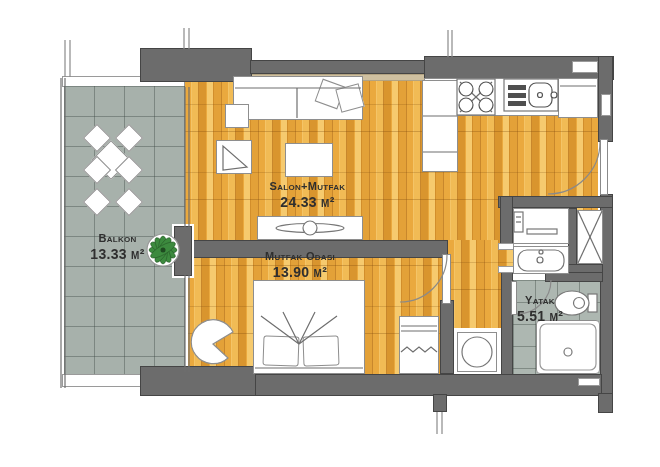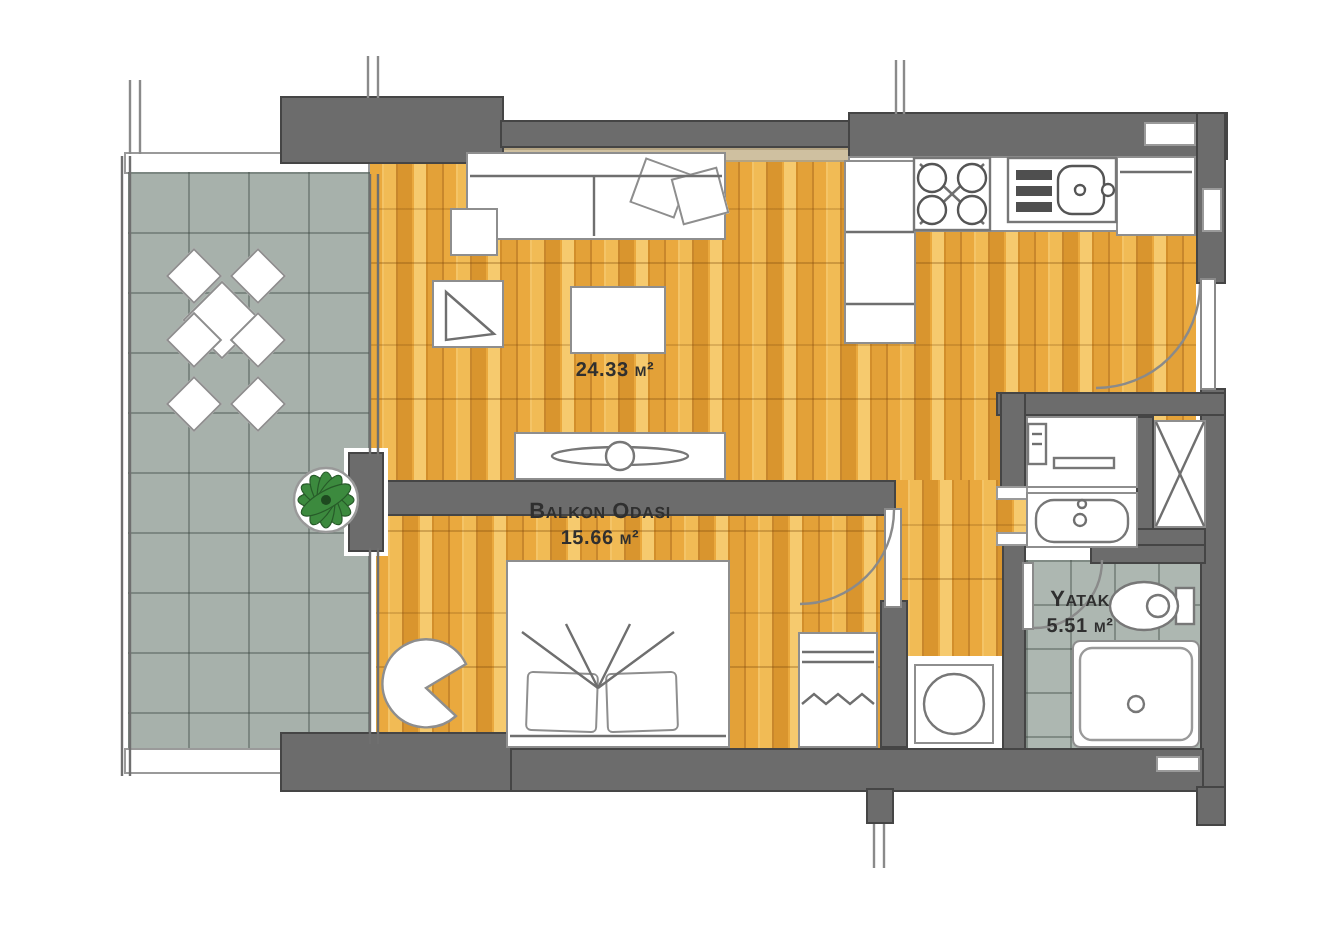--- a/index.html
+++ b/index.html
@@ -34,21 +34,21 @@
   .notch{background:#fff;border:1px solid #9a9a9a;}
   .diamond{transform:rotate(45deg);background:#fff;border:1px solid #8e8e8e;}
   .leaf{background:#fff;border:1px solid #8a8a8a;}
   
   .room-label{
     position:absolute;text-align:center;color:#2f2f2f;z-index:40;
     font-variant:small-caps;letter-spacing:.3px;line-height:1.25;
     font-weight:bold;font-size:10px;
   }
   .room-label .name{display:block;font-size:11px;}
-  .room-label .area{display:block;font-size:10px;}
+  .room-label .area{display:block;font-size:14px;}
   #svg-overlay{position:absolute;left:0;top:0;z-index:30;pointer-events:none;}
 </style>
 </head>
 <body>
 
 <div id="plan">
 
   <div class="abs wood" style="left:185px;top:74px;width:413px;height:166px;"></div>
   <div class="abs wood" style="left:188px;top:258px;width:260px;height:116px;"></div>
   <div class="abs wood" style="left:448px;top:240px;width:65px;height:90px;"></div>
@@ -246,25 +246,30 @@
           <ellipse cx="163" cy="250" rx="14" ry="4.5" transform="rotate(60 163 250)"></ellipse>
           <ellipse cx="163" cy="250" rx="14" ry="4.5" transform="rotate(90 163 250)"></ellipse>
           <ellipse cx="163" cy="250" rx="14" ry="4.5" transform="rotate(120 163 250)"></ellipse>
           <ellipse cx="163" cy="250" rx="14" ry="4.5" transform="rotate(150 163 250)"></ellipse>
         </g>
         <circle cx="163" cy="250" r="2.5" fill="#1e4a20" stroke="none"></circle>
       </g>
     </g>
   </svg>
 
+  <div class="room-label" style="left:70px;top:232px;width:95px;">
+    <span class="name">Balkon</span>
+    <span class="area">13.33 m²</span>
+  </div>
   <div class="room-label" style="left:240px;top:180px;width:135px;">
+    <span class="name">Salon+Mutfak</span>
     <span class="area">24.33 m²</span>
   </div>
   <div class="room-label" style="left:245px;top:250px;width:110px;">
-    <span class="name">Balkon Odası</span>
-    <span class="area">15.66 m²</span>
+    <span class="name">Mutfak Odası</span>
+    <span class="area">13.90 m²</span>
   </div>
   <div class="room-label" style="left:514px;top:294px;width:52px;">
     <span class="name">Yatak</span>
     <span class="area">5.51 m²</span>
   </div>
 
 </div>
 
 </body></html>

